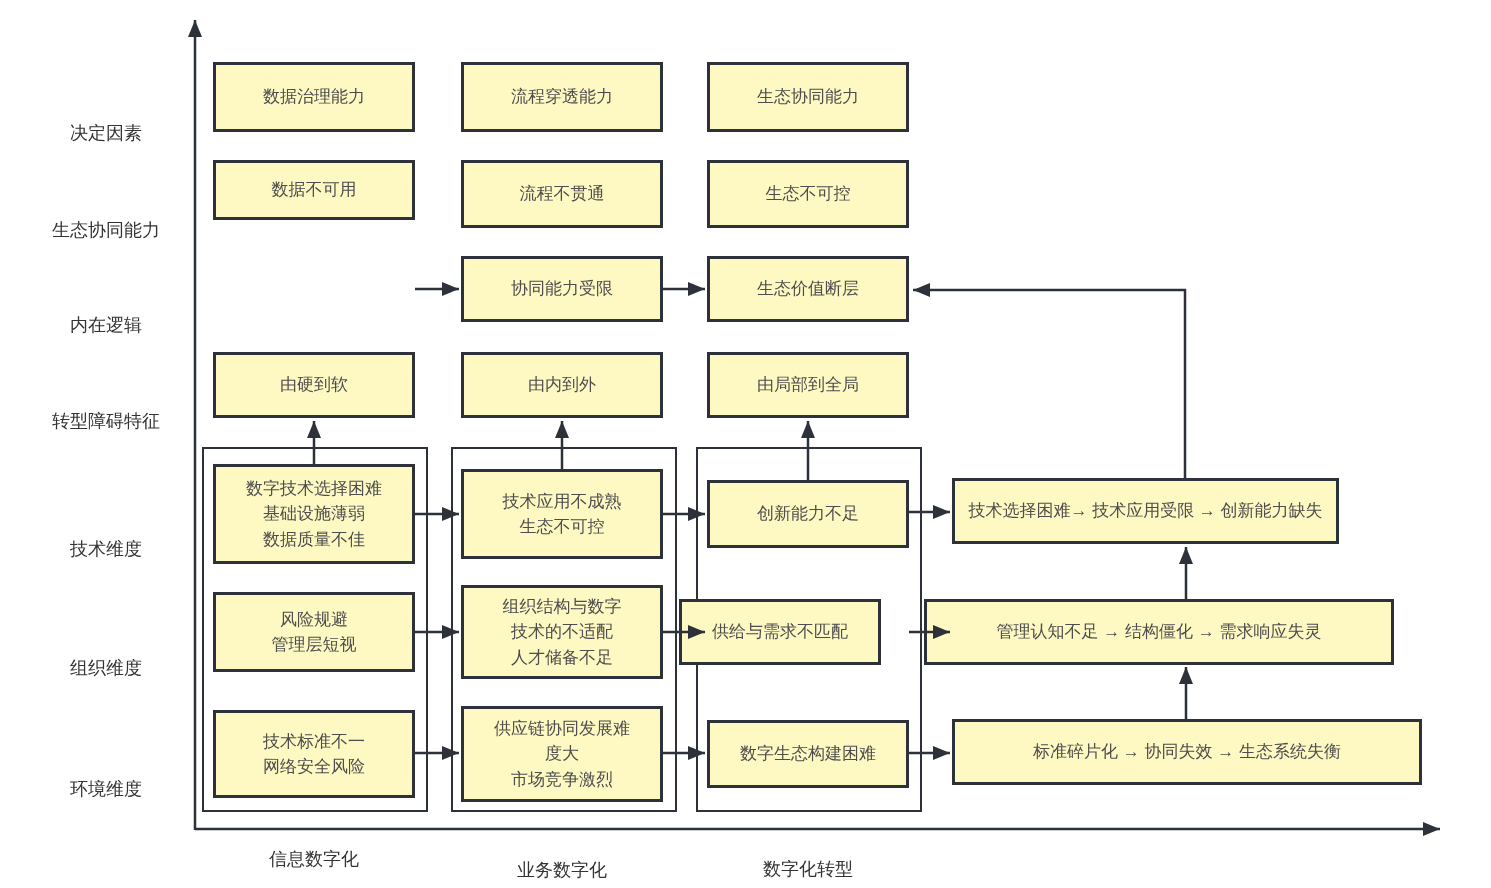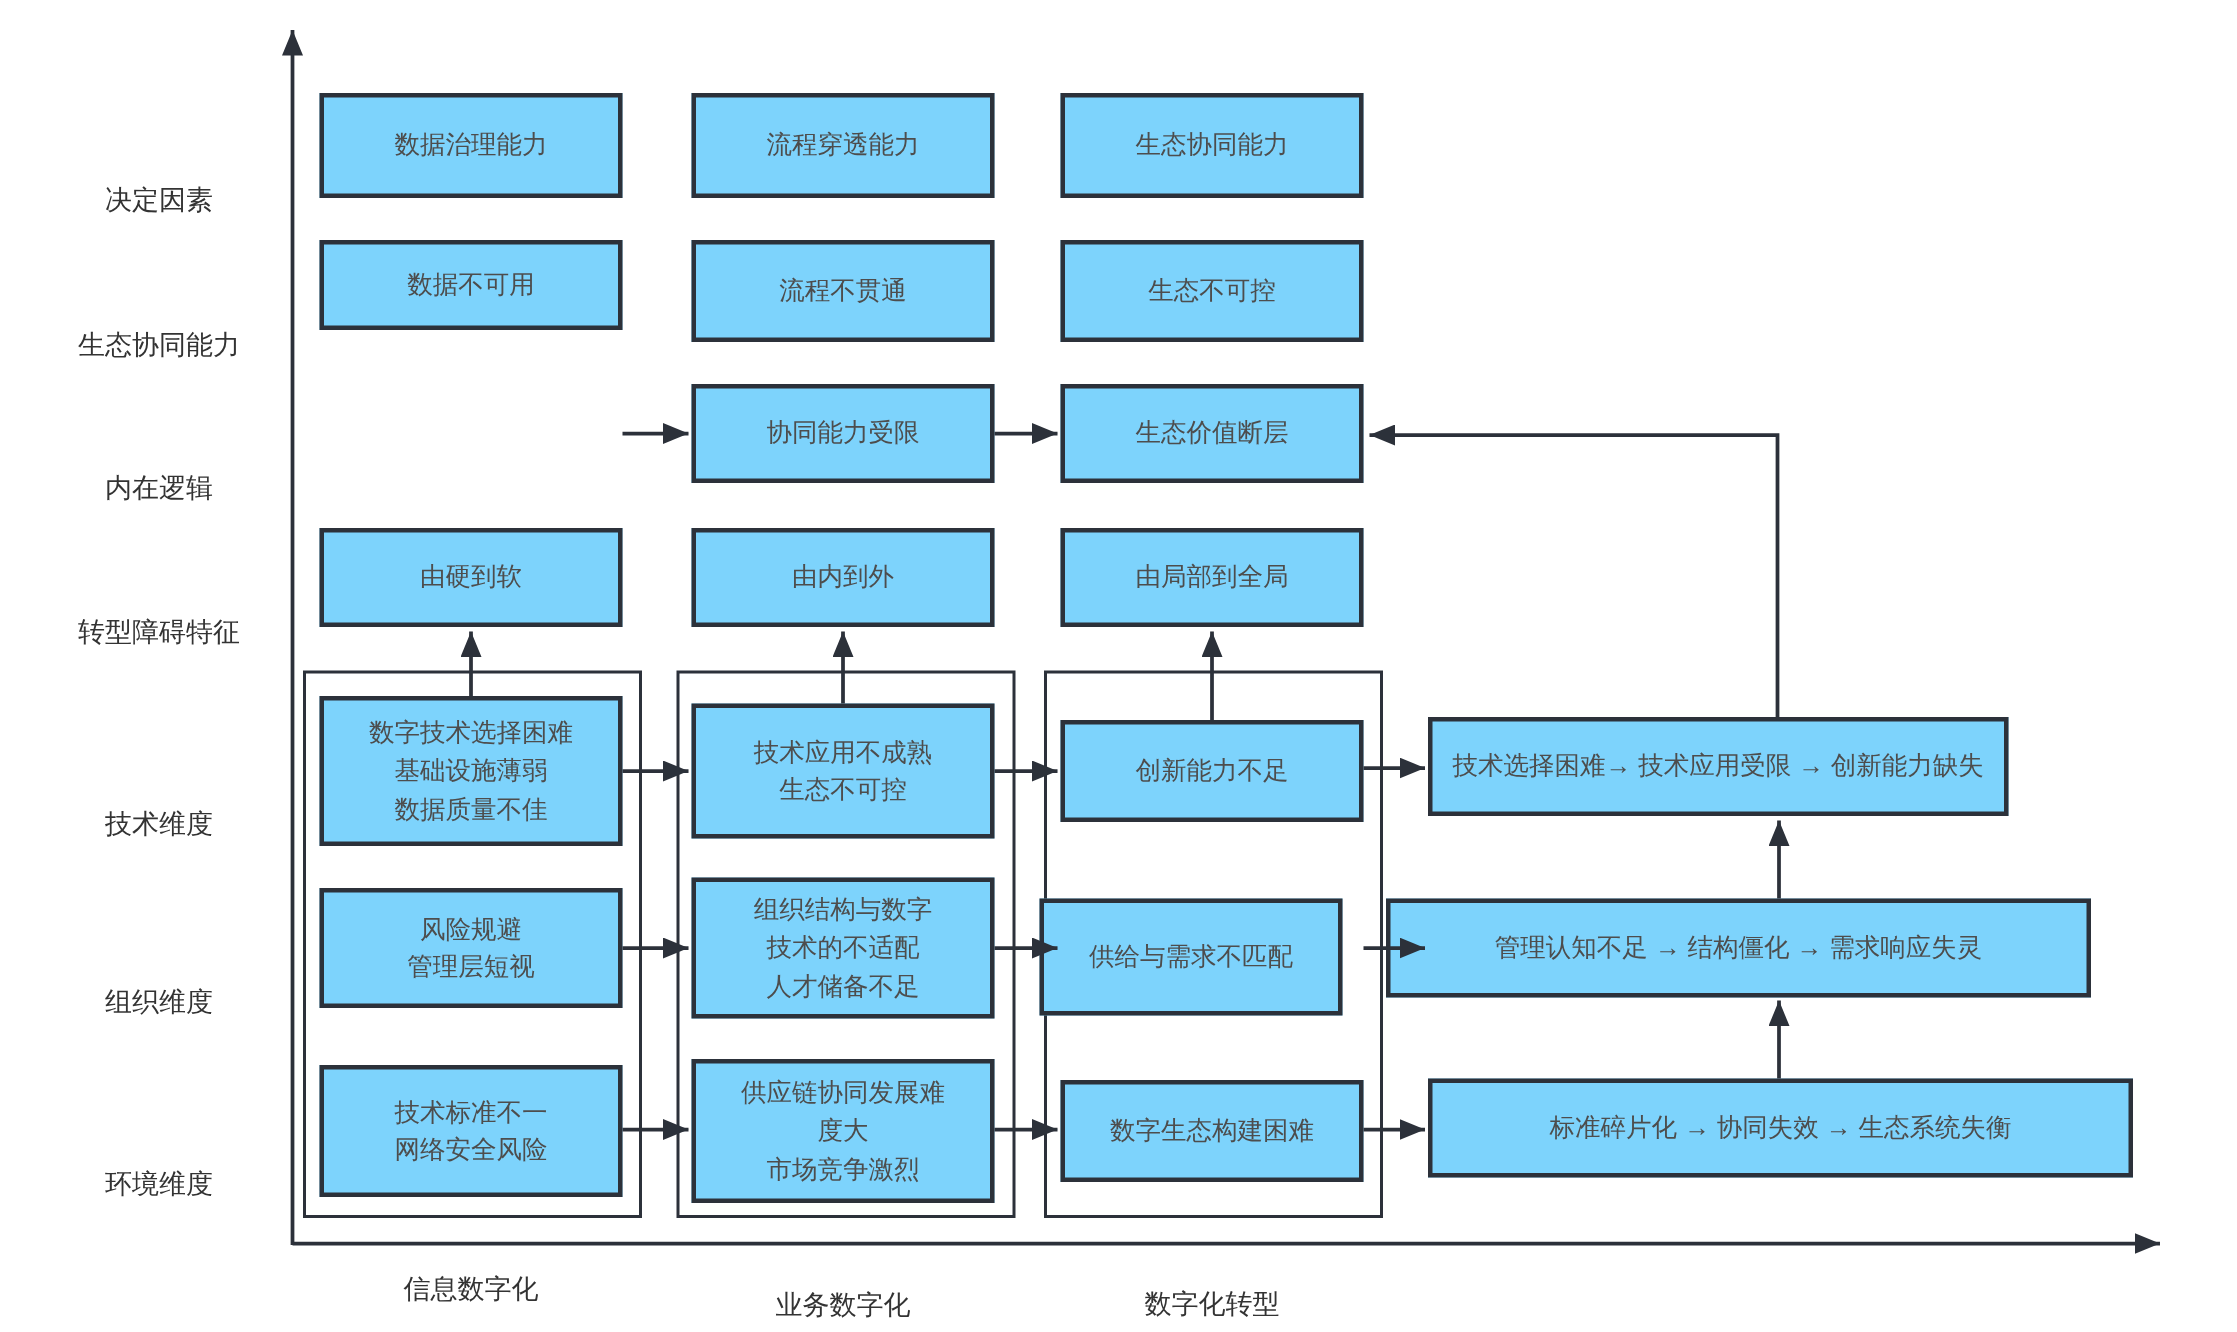--- a/index.html
+++ b/index.html
@@ -1,21 +1,21 @@
 <!DOCTYPE html>
 <html><head>
 <meta charset="utf-8">
 <style>
   html,body{margin:0;padding:0;background:#ffffff;}
   body{font-family:"Liberation Sans","DejaVu Sans",sans-serif;}
   .stage{position:relative;width:1491px;height:888px;background:#ffffff;overflow:hidden;}
   .arrows{position:absolute;left:0;top:0;width:1491px;height:888px;z-index:3;pointer-events:none;}
   .ln{stroke:#2c313a;stroke-width:2.5;fill:none;}
   .box{position:absolute;display:flex;align-items:center;justify-content:center;
-       border:3px solid #2c313a;background:#7dd3fc;color:#4d4d4d;font-size:17px;
+       border:3px solid #2c313a;background:#fef9c3;color:#4d4d4d;font-size:17px;
        text-align:center;white-space:pre-line;line-height:1.5;box-sizing:border-box;z-index:2;}
   .group{position:absolute;border:2px solid #2c313a;background:#ffffff;box-sizing:border-box;z-index:1;}
   .chain{font-size:17px;}
   .ylabel{position:absolute;left:26px;width:160px;height:26px;line-height:26px;
           text-align:center;color:#333333;font-size:18px;z-index:2;margin-top:36px;}
   .xlabel{position:absolute;width:202px;height:26px;line-height:26px;text-align:center;
           color:#333333;font-size:18px;z-index:2;}
 </style>
 </head>
 <body>
@@ -88,21 +88,21 @@
 数据质量不佳</div>
   <div class="box" style="left:461px;top:469px;width:202px;height:90px">技术应用不成熟
 生态不可控</div>
   <div class="box" style="left:707px;top:480px;width:202px;height:68px">创新能力不足</div>
 
   <div class="box" style="left:213px;top:592px;width:202px;height:80px">风险规避
 管理层短视</div>
   <div class="box" style="left:461px;top:585px;width:202px;height:94px">组织结构与数字
 技术的不适配
 人才储备不足</div>
-  <div class="box" style="left:693px;top:599px;width:202px;height:78px">供给与需求不匹配</div>
+  <div class="box" style="left:679px;top:599px;width:202px;height:66px">供给与需求不匹配</div>
 
   <div class="box" style="left:213px;top:710px;width:202px;height:88px">技术标准不一
 网络安全风险</div>
   <div class="box" style="left:461px;top:706px;width:202px;height:96px">供应链协同发展难
 度大
 市场竞争激烈</div>
   <div class="box" style="left:707px;top:720px;width:202px;height:68px">数字生态构建困难</div>
 
   <div class="box chain" style="left:952px;top:478px;width:387px;height:66px">技术选择困难→ 技术应用受限 → 创新能力缺失</div>
   <div class="box chain" style="left:924px;top:599px;width:470px;height:66px">管理认知不足 → 结构僵化 → 需求响应失灵</div>

